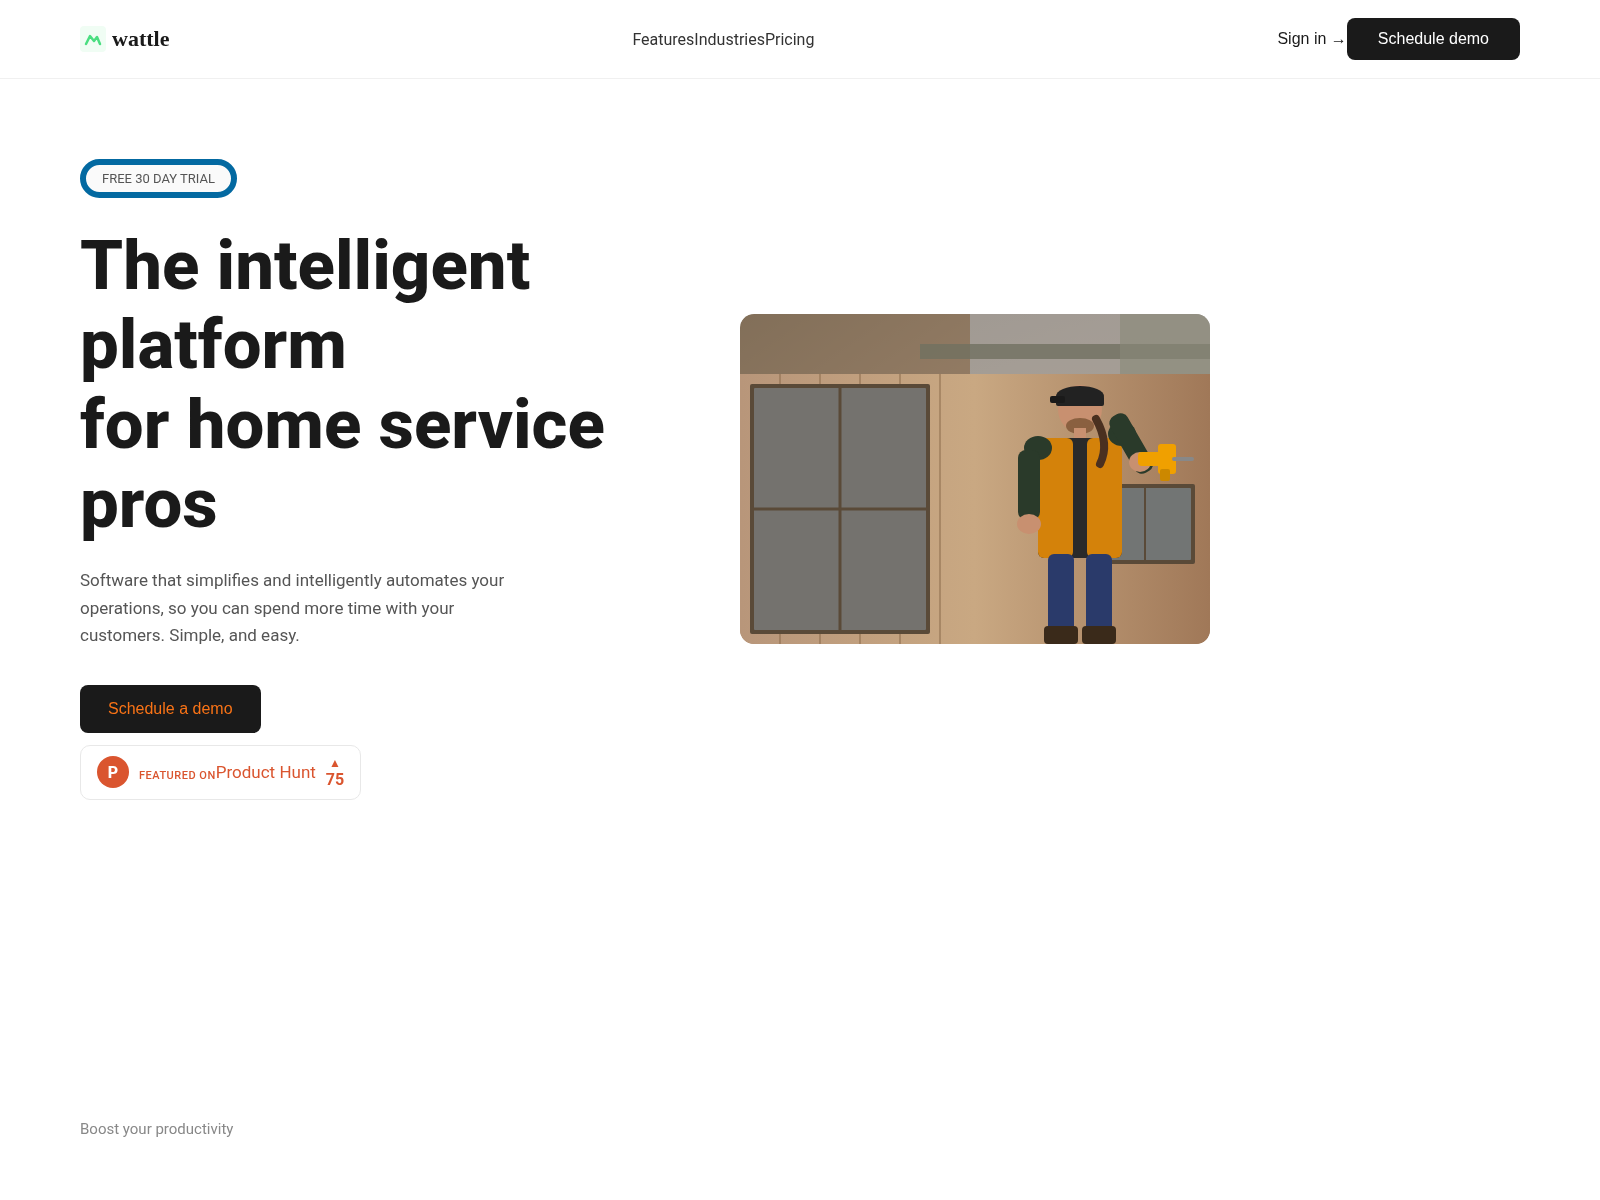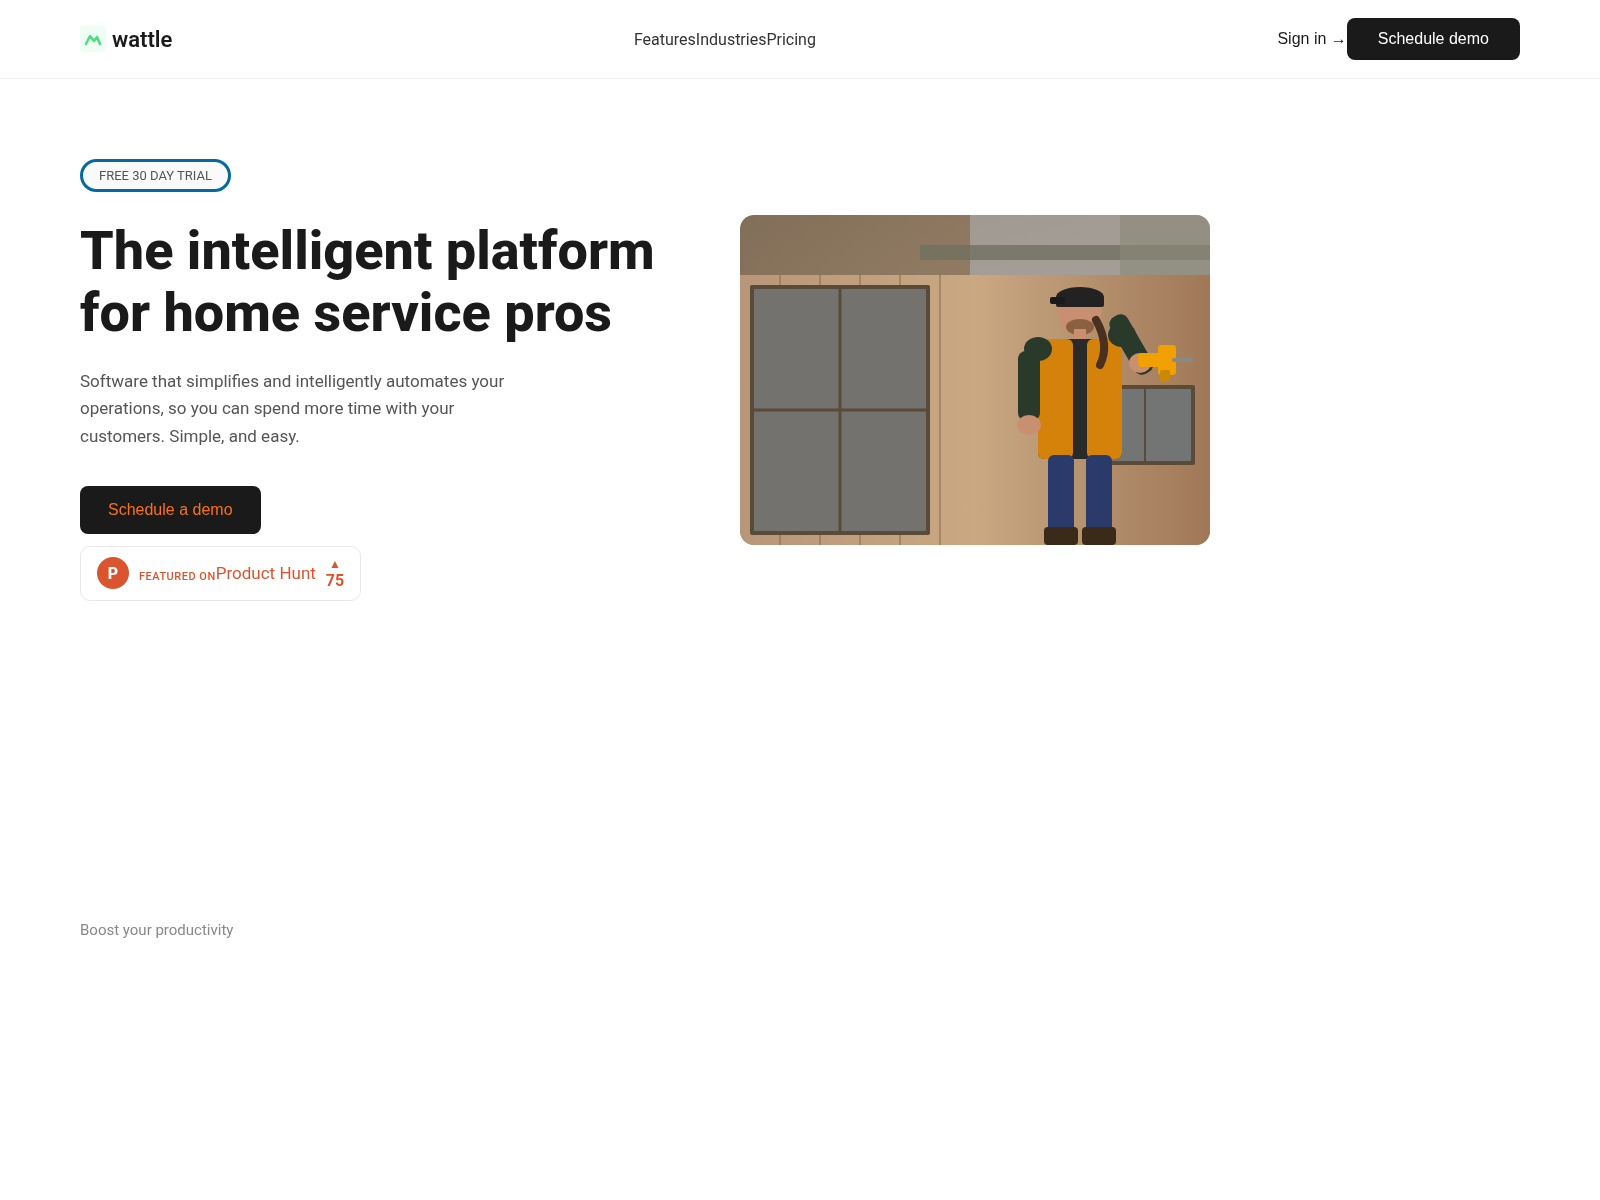--- a/index.html
+++ b/index.html
@@ -27,20 +27,21 @@
     }
 
     .nav-logo {
       display: flex;
       align-items: center;
       gap: 6px;
       font-size: 22px;
       font-weight: 600;
       color: #1a1a1a;
       text-decoration: none;
+      font-family: Liberation Serif, serif;
     }
 
     .logo-icon {
       width: 26px;
       height: 26px;
     }
 
     .nav-links {
       display: flex;
       align-items: center;
@@ -88,31 +89,31 @@
       gap: 80px;
     }
 
     .hero-left {
       flex: 1;
       max-width: 580px;
     }
 
     .free-trial-badge {
       display: inline-block;
-      border: 3px solid #0369a1;
+      border: 6px solid #0369a1;
       border-radius: 20px;
       padding: 6px 16px;
       font-size: 13px;
       color: #555;
       margin-bottom: 28px;
       background: #fafafa;
     }
 
     .hero-title {
-      font-size: 54px;
+      font-size: 69px;
       font-weight: 800;
       line-height: 1.15;
       color: #1a1a1a;
       margin-bottom: 24px;
     }
 
     .hero-subtitle {
       font-size: 17px;
       color: #555;
       line-height: 1.6;

